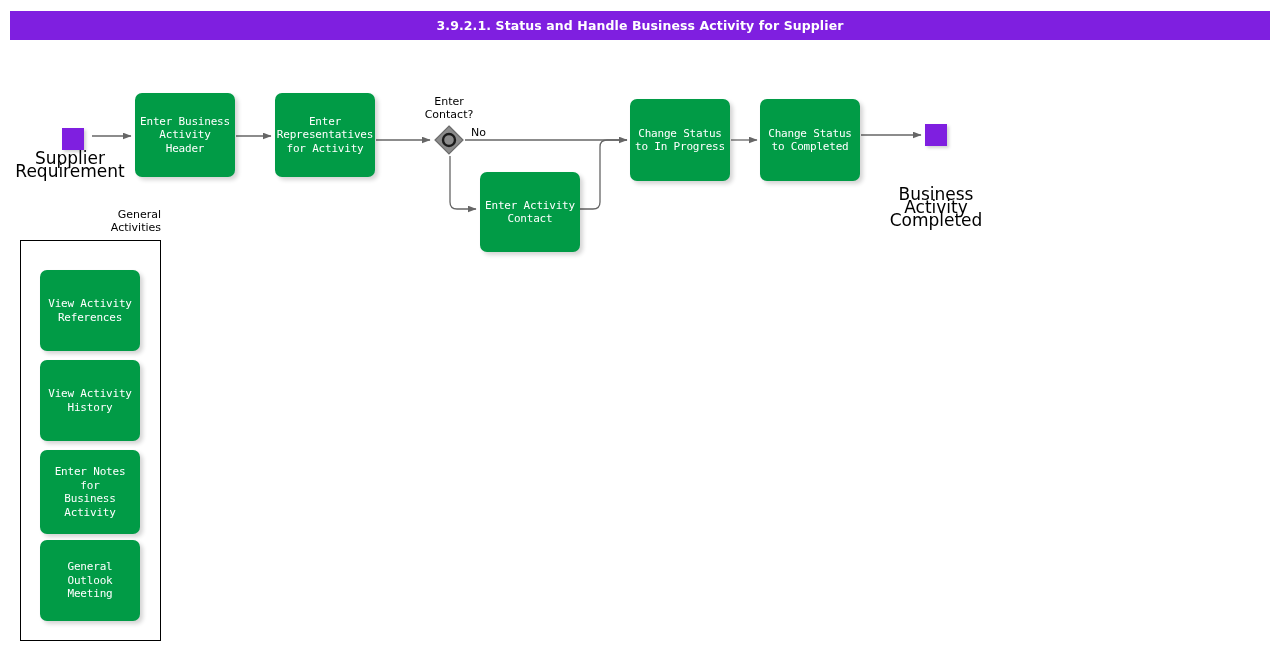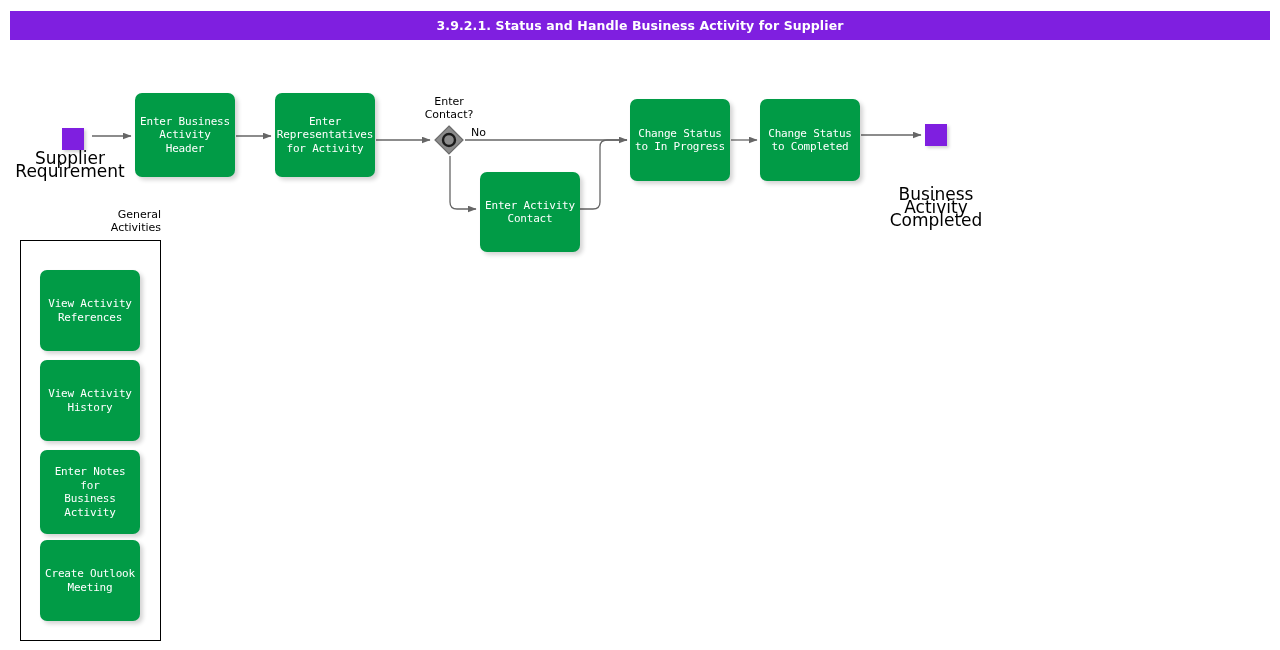--- a/index.html
+++ b/index.html
@@ -235,17 +235,17 @@
     <span class="task-label">View Activity
 History</span>
   </div>
 
   <div class="task" style="left:40px; top:450px; width:100px; height:84px;">
     <span class="task-label">Enter Notes for
 Business Activity</span>
   </div>
 
   <div class="task" style="left:40px; top:540px; width:100px; height:81px;">
-    <span class="task-label">Create Outlook
+    <span class="task-label">General Outlook
 Meeting</span>
   </div>
 
 </div>
 
 </body></html>

